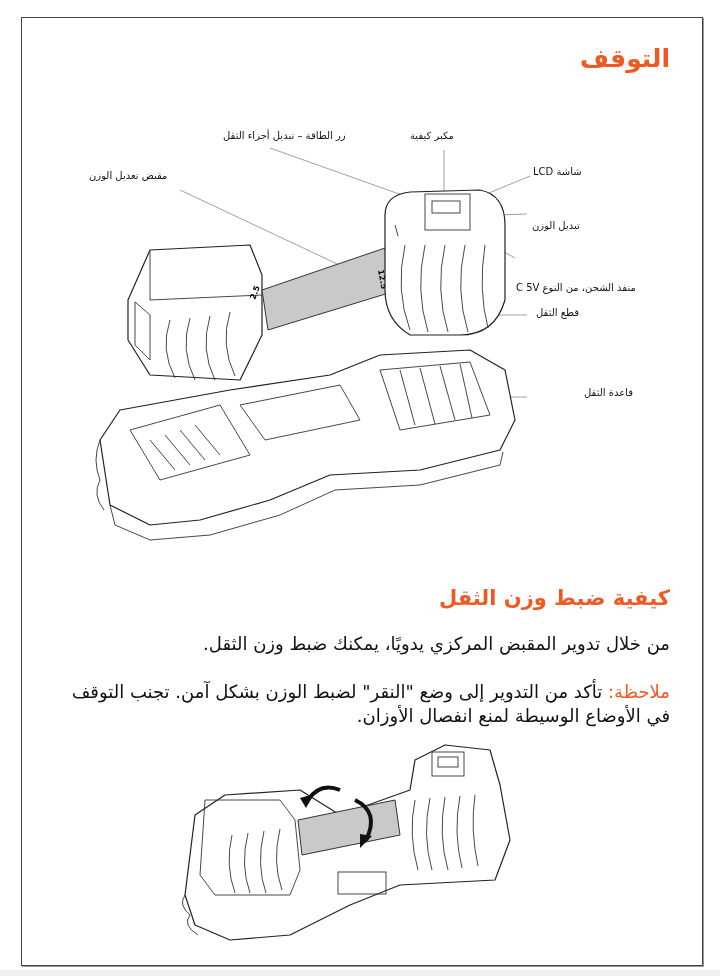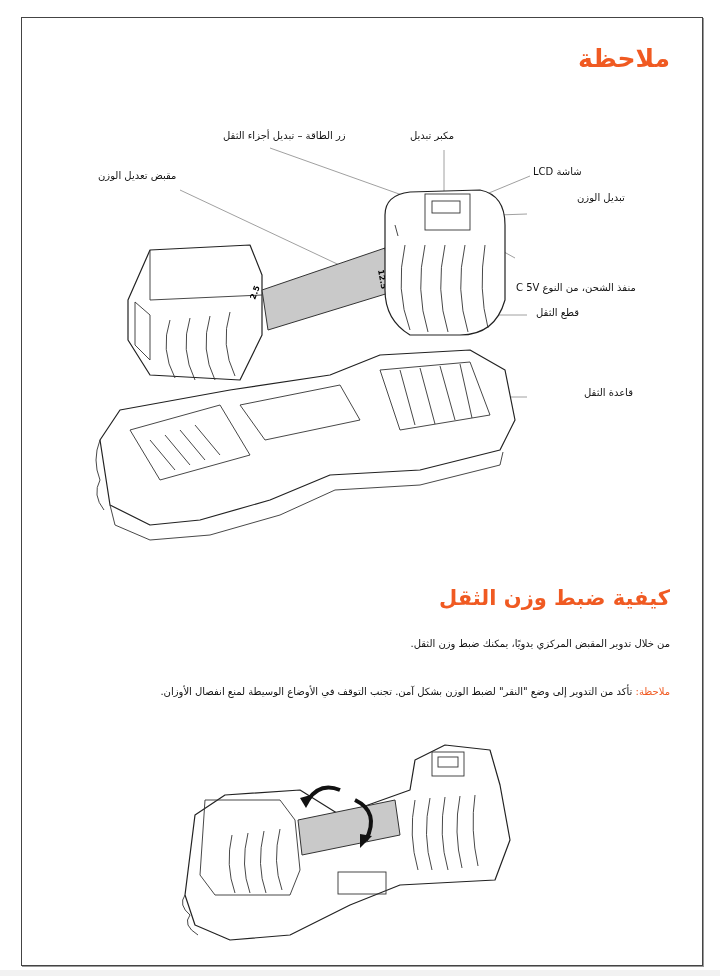--- a/index.html
+++ b/index.html
@@ -5,34 +5,34 @@
   html, body { margin:0; padding:0; }
   body { width:720px; height:976px; background:#ffffff; position:relative; overflow:hidden;
          font-family:"DejaVu Sans", sans-serif; color:#111; }
   .page-frame { position:absolute; left:21px; top:17px; width:680px; height:947px;
                 border:1.5px solid #444; box-shadow:1px 1px 0 #999; background:#fff; }
   .bottom-strip { position:absolute; left:0; top:970px; width:720px; height:6px; background:#f2f2f2; }
   .title { position:absolute; right:50px; font-weight:bold; color:#f05a22; direction:rtl; white-space:nowrap; }
   #title-main { top:44px; font-size:25px; }
   #title-sub { top:586px; font-size:21px; }
   .callout { position:absolute; font-size:10px; direction:rtl; white-space:nowrap; color:#111; }
-  .para { position:absolute; right:50px; direction:rtl; font-size:10px; line-height:24px; color:#111; text-align:right; width:610px; }
+  .para { position:absolute; right:50px; direction:rtl; font-size:18px; line-height:24px; color:#111; text-align:right; width:610px; }
   .note-label { color:#f05a22; font-weight:normal; }
   svg { position:absolute; left:0; top:0; }
   .ln { stroke:#888; stroke-width:0.8; fill:none; }
   .dr { stroke:#222; stroke-width:1.2; fill:#fff; stroke-linejoin:round; }
   .dr2 { stroke:#333; stroke-width:0.9; fill:none; }
   .grip { fill:#c9c9c9; stroke:#333; stroke-width:1; }
 </style>
 </head>
 <body>
 
 <div class="page-frame"></div>
 
-<div class="title" id="title-main">ملاحظة</div>
+<div class="title" id="title-main">التوقف</div>
 
 <svg width="720" height="976">
 
   <line class="ln" x1="270" y1="148" x2="430" y2="205"></line>
   <line class="ln" x1="444" y1="150" x2="444" y2="200"></line>
   <line class="ln" x1="530" y1="176" x2="460" y2="205"></line>
   <line class="ln" x1="527" y1="214" x2="470" y2="216"></line>
   <line class="ln" x1="515" y1="258" x2="455" y2="225"></line>
   <line class="ln" x1="527" y1="315" x2="460" y2="315"></line>
   <line class="ln" x1="527" y1="397" x2="490" y2="397"></line>
@@ -57,27 +57,27 @@
   <path class="dr2" d="M130 430 L220 405 L250 455 L160 480 Z"></path>
   <path class="dr2" d="M150 440 L175 470 M165 435 L190 465 M180 430 L205 460 M195 425 L220 455"></path>
   <path class="dr2" d="M240 405 L340 385 L360 420 L265 440 Z"></path>
   <path class="dr2" d="M380 370 L470 362 L490 415 L400 430 Z"></path>
   <path class="dr2" d="M400 370 L415 425 M420 368 L435 424 M440 366 L455 420 M460 364 L472 418"></path>
   <path class="dr2" d="M110 505 L115 525 L150 540 L210 535 L280 515 L335 490 L420 485 L500 465 L503 452"></path>
   <path class="dr2" d="M100 440 Q92 460 100 480 Q92 495 104 510"></path>
 </svg>
 
 <div class="callout" style="left:223px; top:130px;">زر الطاقة – تبديل أجزاء الثقل</div>
-<div class="callout" style="left:410px; top:130px;">مكبر تبديل</div>
+<div class="callout" style="left:410px; top:130px;">مكبر كيفية</div>
 <div class="callout" style="left:533px; top:166px;">شاشة LCD</div>
-<div class="callout" style="left:532px; top:192px;margin-left:45px;">تبديل الوزن</div>
+<div class="callout" style="left:532px; top:220px;">تبديل الوزن</div>
 <div class="callout" style="left:516px; top:258px;margin-top:24px;">منفذ الشحن، من النوع C 5V</div>
 <div class="callout" style="left:536px; top:307px;">قطع الثقل</div>
 <div class="callout" style="left:540px; top:387px;margin-left:44px;">قاعدة الثقل</div>
-<div class="callout" style="left:98px; top:170px;">مقبض تعديل الوزن</div>
+<div class="callout" style="left:89px; top:170px;">مقبض تعديل الوزن</div>
 
 <div class="title" id="title-sub">كيفية ضبط وزن الثقل</div>
 
 <div class="para" style="top:632px;">من خلال تدوير المقبض المركزي يدويًا، يمكنك ضبط وزن الثقل.</div>
 
 <div class="para" style="top:680px;">
   <span class="note-label">ملاحظة:</span><span> تأكد من التدوير إلى وضع "النقر" لضبط الوزن بشكل آمن. تجنب التوقف في الأوضاع الوسيطة لمنع انفصال الأوزان.</span>
 </div>
 
 <svg width="720" height="976">

